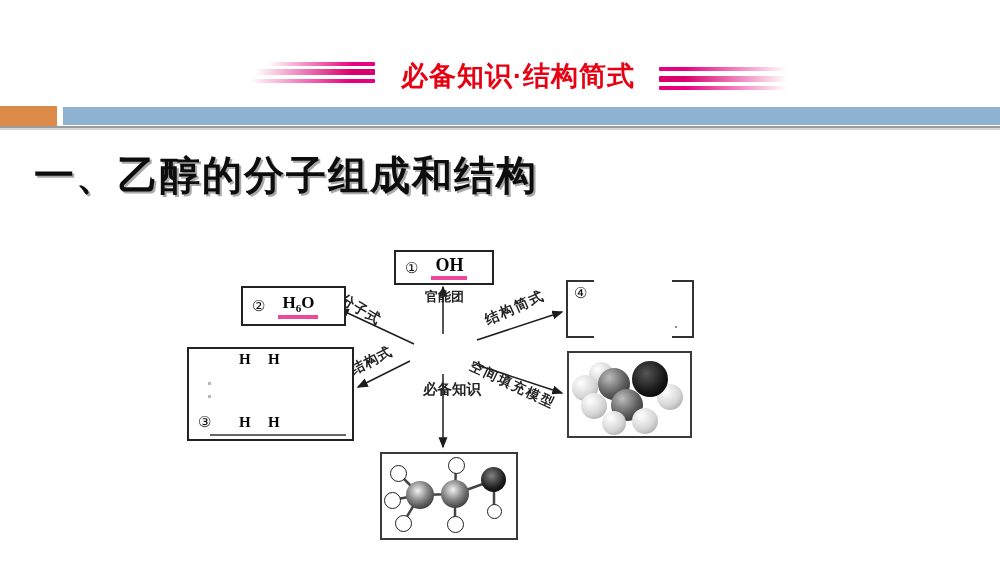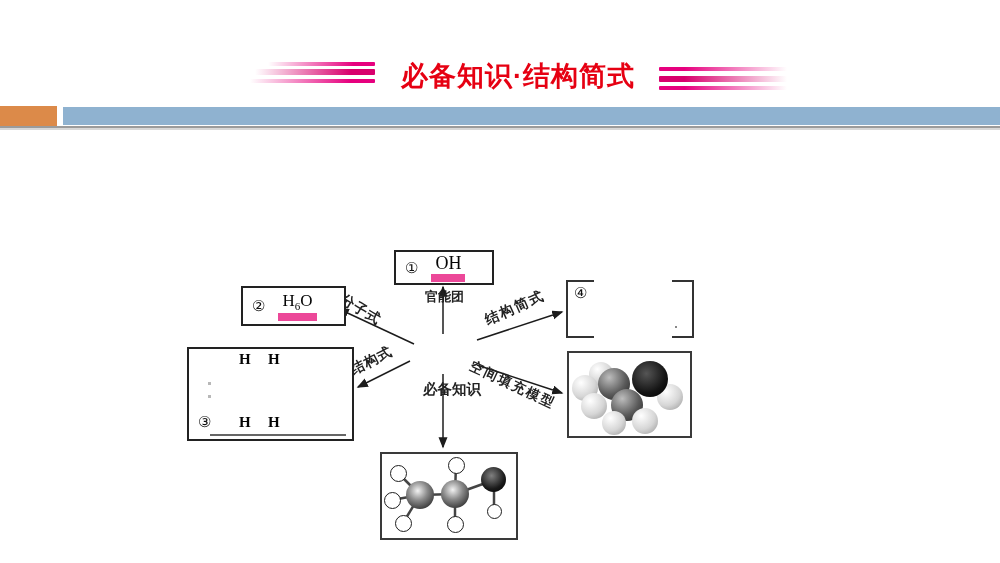--- a/index.html
+++ b/index.html
@@ -42,22 +42,22 @@
   .lbl-str{left:349px;top:352px;transform:rotate(-27deg);letter-spacing:1px;}
   .lbl-cond{left:483px;top:299px;transform:rotate(-24deg);letter-spacing:2px;}
   .lbl-space{left:466px;top:376px;transform:rotate(25deg);letter-spacing:2px;font-size:13.5px;}
   .lbl-vert{width:16px;line-height:1.12;word-break:break-all;text-align:center;}
   .lbl-func{left:425px;top:290px;font-size:13px;}
   .lbl-ball{left:423px;top:381px;font-size:14.5px;}
 
   
   .abox{position:absolute;border:2px solid #222;background:#fff;display:flex;align-items:center;z-index:2;}
   .circled{font-size:15px;color:#111;font-weight:normal;}
-  .blank-answer{font-family:"Liberation Serif", serif;font-weight:normal;font-size:18px;color:#050505;
-    border-bottom:8px solid #ec4899;padding:0 4px;line-height:1.15;}
+  .blank-answer{font-family:"Liberation Serif", serif;font-weight:bold;font-size:18px;color:#050505;
+    border-bottom:4px solid #ec4899;padding:0 4px;line-height:1.15;}
   .box1{left:394px;top:250px;width:87px;height:31px;padding-left:9px;gap:13px;}
   .box2{left:241px;top:286px;width:92px;height:36px;padding-left:9px;gap:13px;}
   .box2 .blank-answer{font-size:17px;}
   .box2 sub{font-size:11px;}
   .box3{left:187px;top:347px;width:163px;height:90px;border:2px solid #222;position:absolute;background:#fff;z-index:2;}
   .box3 .hchar{position:absolute;font-family:"Liberation Serif", serif;font-weight:bold;
     font-size:15px;color:#050505;}
   .box3 .num{position:absolute;left:9px;top:64px;}
   .box3 .blankline{position:absolute;left:21px;right:6px;bottom:3px;border-top:2px solid #666;}
   .box3 .dot{position:absolute;width:2.5px;height:3px;background:#9a9a9a;opacity:.7;}
@@ -97,20 +97,21 @@
   <div class="stripe s-r2"></div>
   <div class="stripe s-r3"></div>
 
   <div class="banner-title">必备知识·结构简式</div>
 
   <div class="bar-orange"></div>
   <div class="bar-blue"></div>
   <div class="bar-underline"></div>
   <div class="bar-underline2"></div>
 
+  <div class="heading">一、乙醇的分子组成和结构</div>
 
   <svg class="arrows" width="1000" height="563">
     <defs>
       <marker id="ah" markerWidth="9" markerHeight="8" refX="6.5" refY="3" orient="auto">
         <path d="M0,0 L7.5,3 L0,6 z" fill="#1c1c1c"></path>
       </marker>
     </defs>
     <line x1="443" y1="334" x2="443" y2="287" stroke="#1c1c1c" stroke-width="1.5" marker-end="url(#ah)"></line>
     <line x1="414" y1="344" x2="339" y2="309" stroke="#1c1c1c" stroke-width="1.5" marker-end="url(#ah)"></line>
     <line x1="410" y1="361" x2="358" y2="387" stroke="#1c1c1c" stroke-width="1.5" marker-end="url(#ah)"></line>

